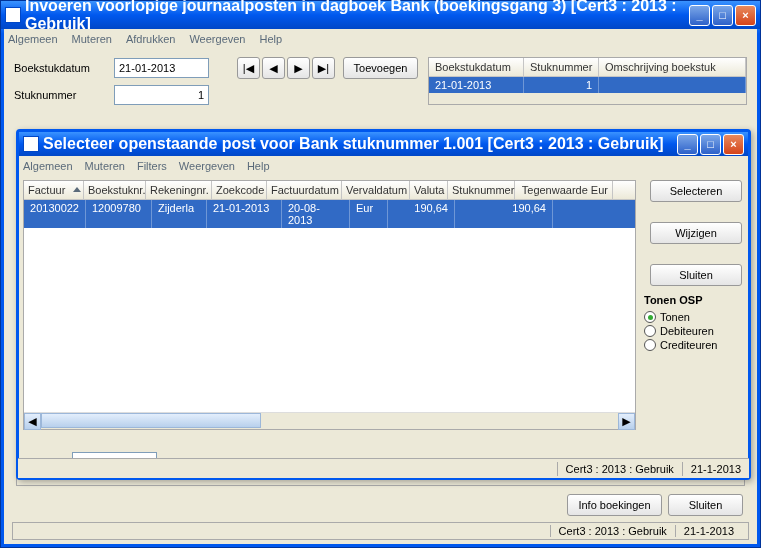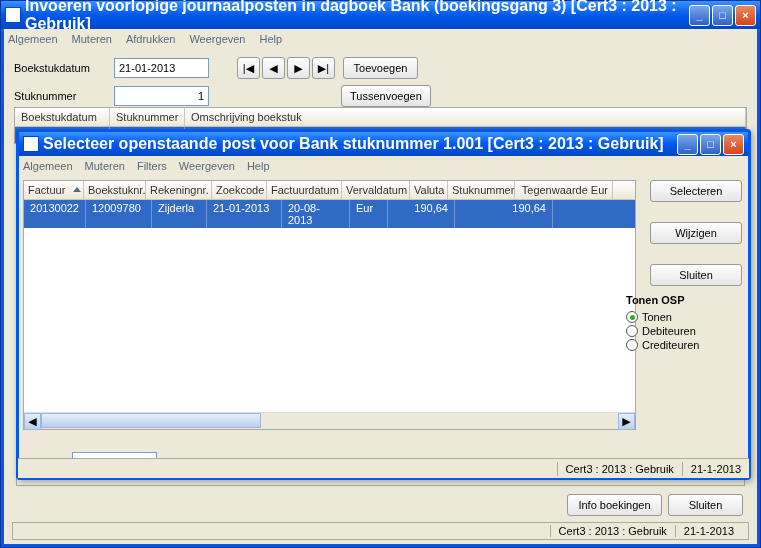--- a/index.html
+++ b/index.html
@@ -11,21 +11,21 @@
   .titlebar .icon { width: 16px; height: 16px; background: #fff; border: 1px solid #0047c7; margin-right: 4px; }
   .titlebar .title { flex: 1; font-weight: bold; font-size: 16px; }
   .winbtns { display: flex; gap: 2px; }
   .winbtn { width: 21px; height: 21px; background: linear-gradient(to bottom, #7ba7e8, #2d61c9); border: 1px solid #fff; border-radius: 3px; color: white; display: flex; align-items: center; justify-content: center; font-weight: bold; cursor: pointer; }
   .winbtn.close { background: linear-gradient(to bottom, #e88a5e, #d5441a); }
   
   .window-body { position: absolute; top: 28px; left: 3px; right: 3px; bottom: 3px; background: #ece9d8; }
   
   .menubar { height: 20px; background: #ece9d8; display: flex; align-items: center; padding: 0 4px; color: #5a6a7a; gap: 14px; }
   
-  .form-area { padding: 8px 10px; display: flex; position: relative; flex-direction: column; }
+  .form-area { padding: 8px 10px; display: flex; gap: 10px; position: relative; }
   .form-left { display: flex; flex-direction: column; gap: 6px; }
   .form-row { display: flex; align-items: center; gap: 8px; }
   .form-row label { width: 92px; }
   .text-input { height: 20px; border: 1px solid #7f9db9; background: white; padding: 0 4px; }
   .text-input.date { width: 95px; }
   .text-input.num { width: 95px; text-align: right; }
   
   .navbtns { display: flex; gap: 2px; margin-left: 20px; }
   .navbtn { width: 23px; height: 22px; border: 1px solid #999; background: linear-gradient(to bottom, #fff, #e5e5e5); border-radius: 3px; display: flex; align-items: center; justify-content: center; cursor: pointer; }
   .btn { height: 22px; min-width: 75px; border: 1px solid #999; background: linear-gradient(to bottom, #fff, #e5e5e5); border-radius: 3px; display: flex; align-items: center; justify-content: center; cursor: pointer; padding: 0 8px; }
@@ -49,21 +49,21 @@
   .sort-arrow { position: absolute; right: 2px; top: 6px; width: 0; height: 0; border-left: 4px solid transparent; border-right: 4px solid transparent; border-bottom: 5px solid #5a6a7a; }
   
   .hscroll { position: absolute; bottom: 0; left: 0; right: 0; height: 17px; background: #ece9d8; border-top: 1px solid #ddd; display: flex; }
   .hscroll .sb { width: 17px; height: 17px; background: linear-gradient(to bottom, #e3eefc, #b8d0ec); border: 1px solid #9cb7d9; display: flex; align-items: center; justify-content: center; }
   .hscroll .track { flex: 1; background: #ece9d8; position: relative; }
   .hscroll .thumb { position: absolute; left: 0; top: 0; width: 220px; height: 15px; background: linear-gradient(to bottom, #e3eefc, #b8d0ec); border: 1px solid #9cb7d9; }
   
   .side-btns { position: absolute; right: 6px; top: 4px; width: 92px; display: flex; flex-direction: column; gap: 20px; }
   .side-btns .btn { width: 100%; justify-content: center; }
   
-  .radio-group { position: absolute; right: 22px; top: 118px; width: 100px; }
+  .radio-group { position: absolute; right: 4px; top: 118px; width: 100px; }
   .radio-group .heading { font-weight: bold; margin-bottom: 4px; }
   .radio-row { display: flex; align-items: center; gap: 4px; padding: 1px 0; }
   .radio { width: 12px; height: 12px; border-radius: 50%; border: 1px solid #555; background: white; display: inline-flex; align-items: center; justify-content: center; }
   .radio.checked::after { content: ''; width: 5px; height: 5px; border-radius: 50%; background: #33aa33; }
   
   .modal-footer { position: absolute; bottom: 6px; left: 8px; right: 8px; display: flex; align-items: center; }
   .modal-footer .f-input { width: 85px; height: 20px; border: 1px solid #7f9db9; background: #fff; margin-left: 8px; }
   .modal-footer .count { margin-left: auto; margin-right: 110px; }
   
   .totals { position: absolute; bottom: 58px; left: 12px; right: 12px; height: 35px; border: 1px solid #aaa; display: flex; background: #ece9d8; }
@@ -114,21 +114,20 @@
             <div class="navbtn">◀</div>
             <div class="navbtn">▶</div>
             <div class="navbtn">▶|</div>
           </div>
           <div class="btn">Toevoegen</div>
         </div>
         <div class="form-row">
           <label>Stuknummer</label>
           <input class="text-input num" value="1" style="">
           <div style="width:116px"></div>
-          <div class="btn">Tussenvoegen</div>
         </div>
       </div>
       <div class="grid-box" style="flex:1; min-width:280px; height:48px;">
         <div class="grid-header">
           <div class="gh" style="width:95px">Boekstukdatum</div>
           <div class="gh" style="width:75px">Stuknummer</div>
           <div class="gh" style="flex:1">Omschrijving boekstuk</div>
         </div>
         <div class="grid-row selected">
           <div class="gc" style="width:95px">21-01-2013</div>

